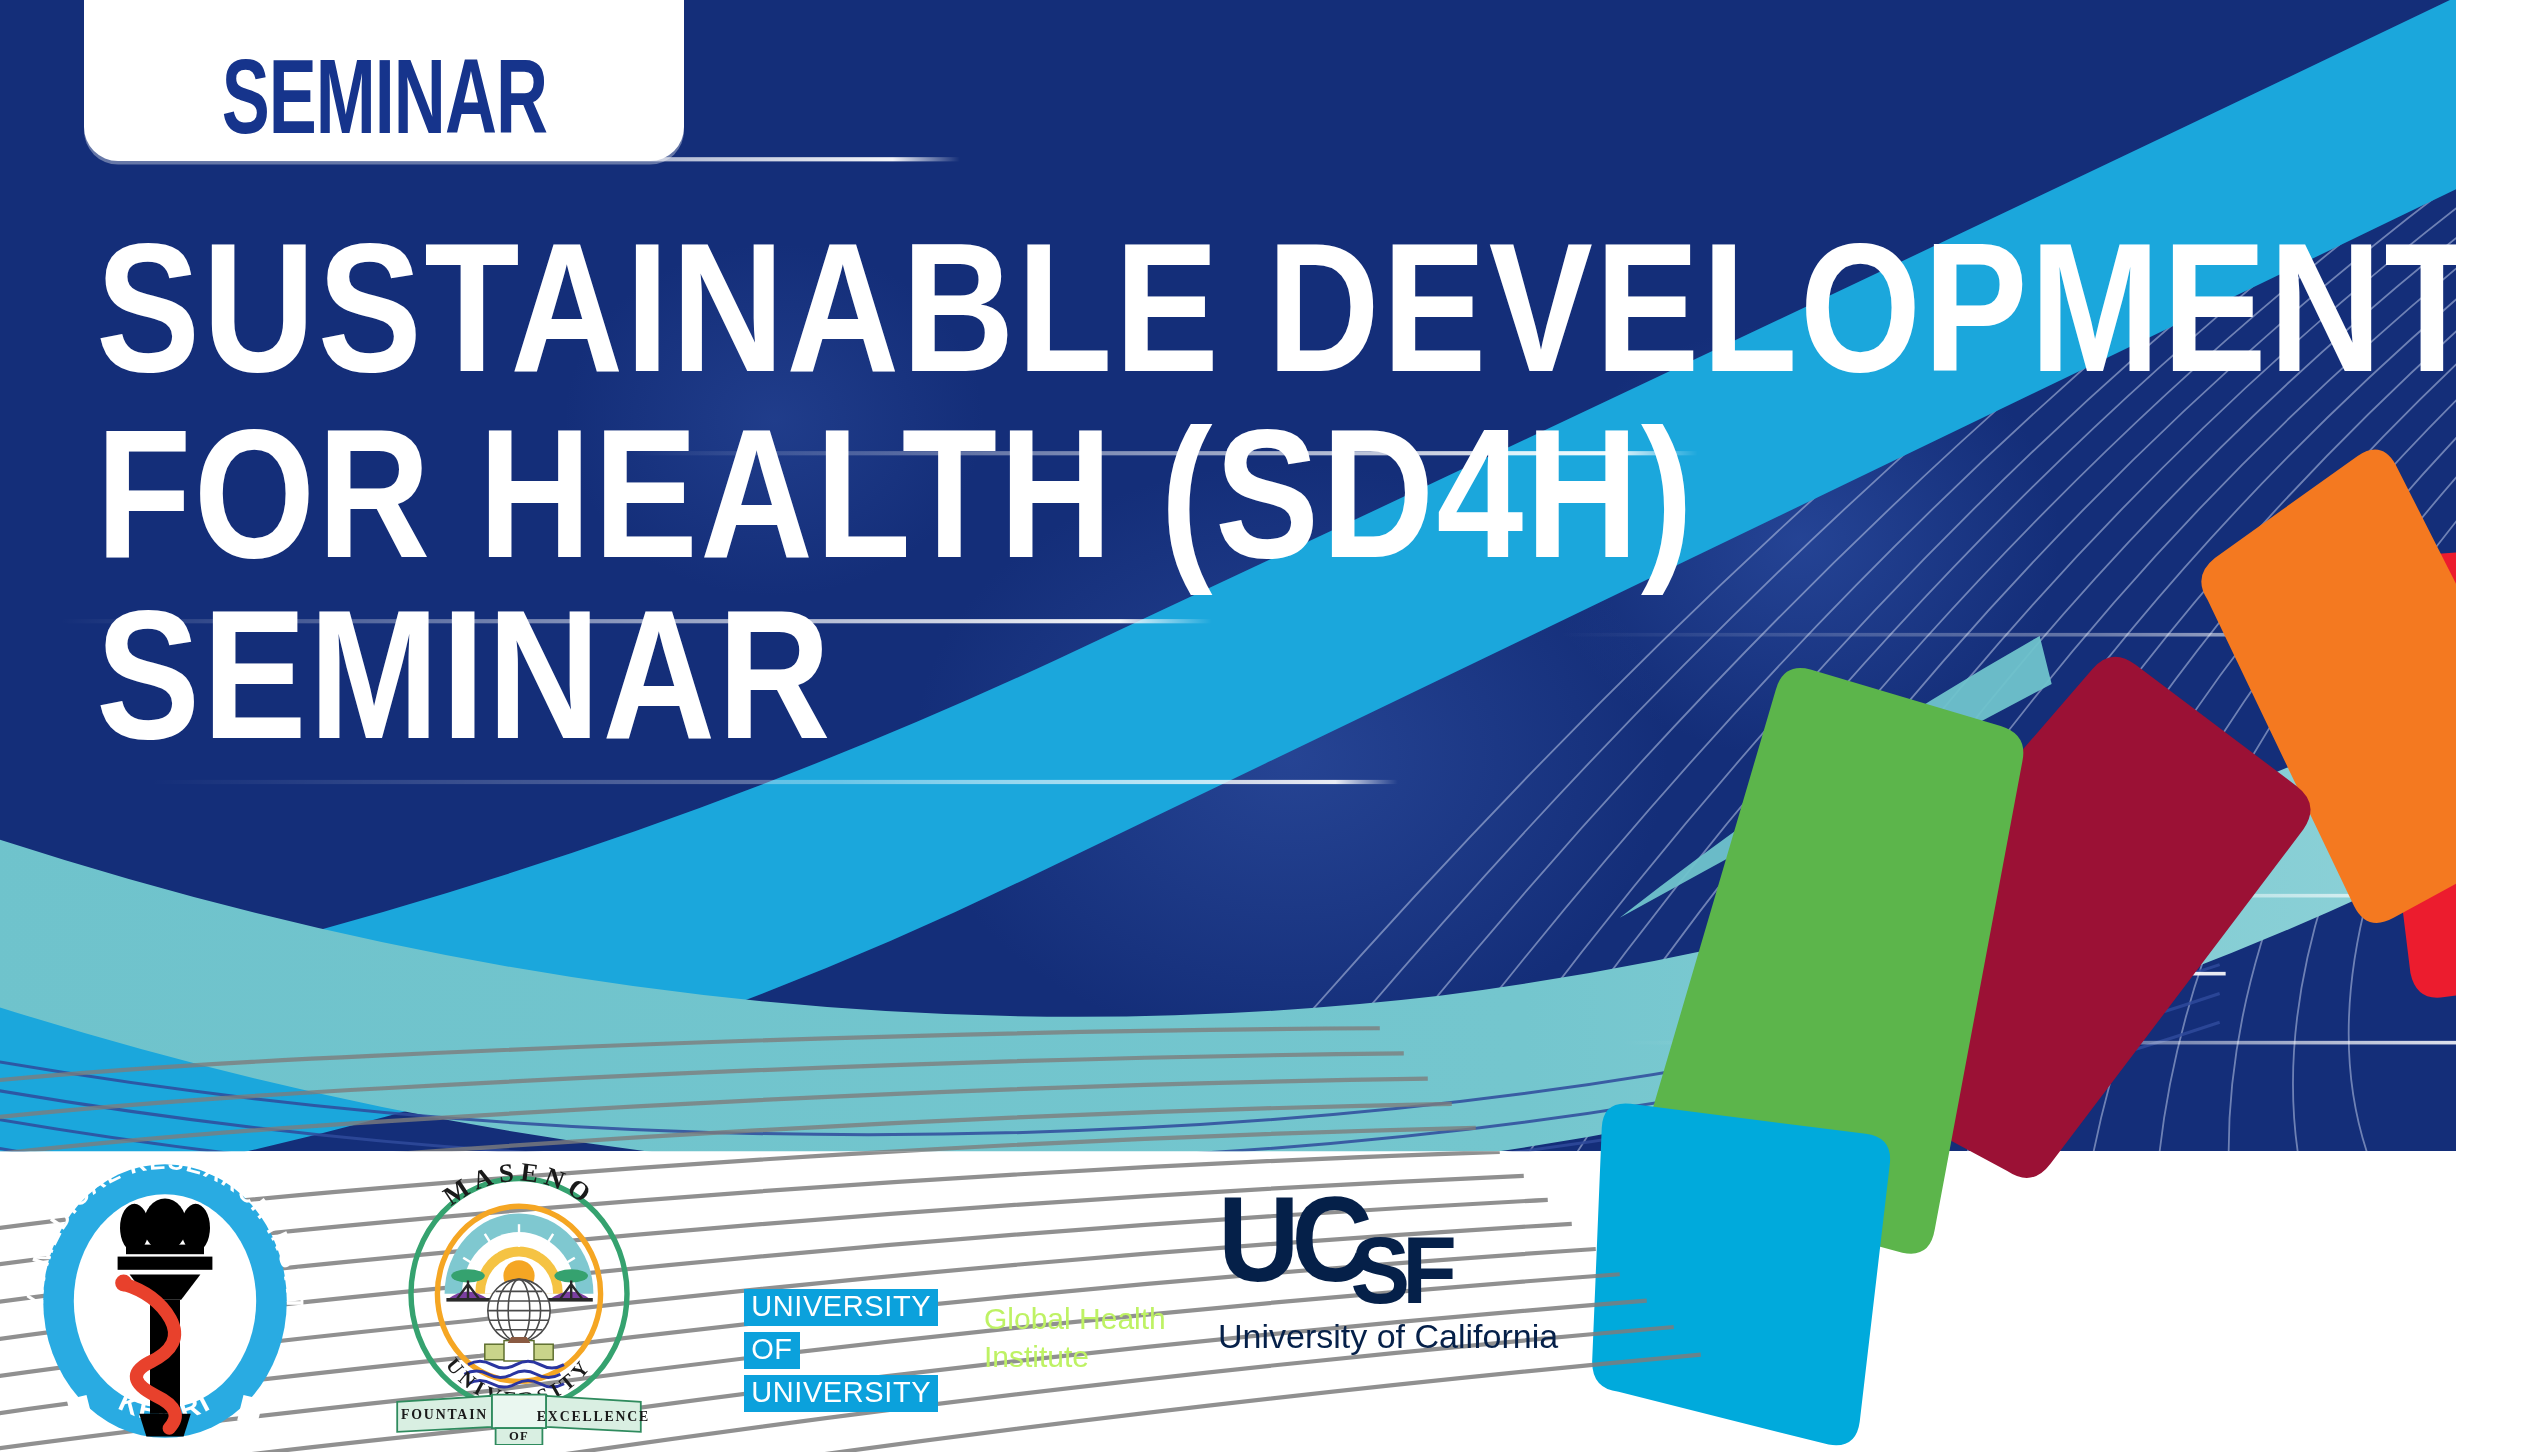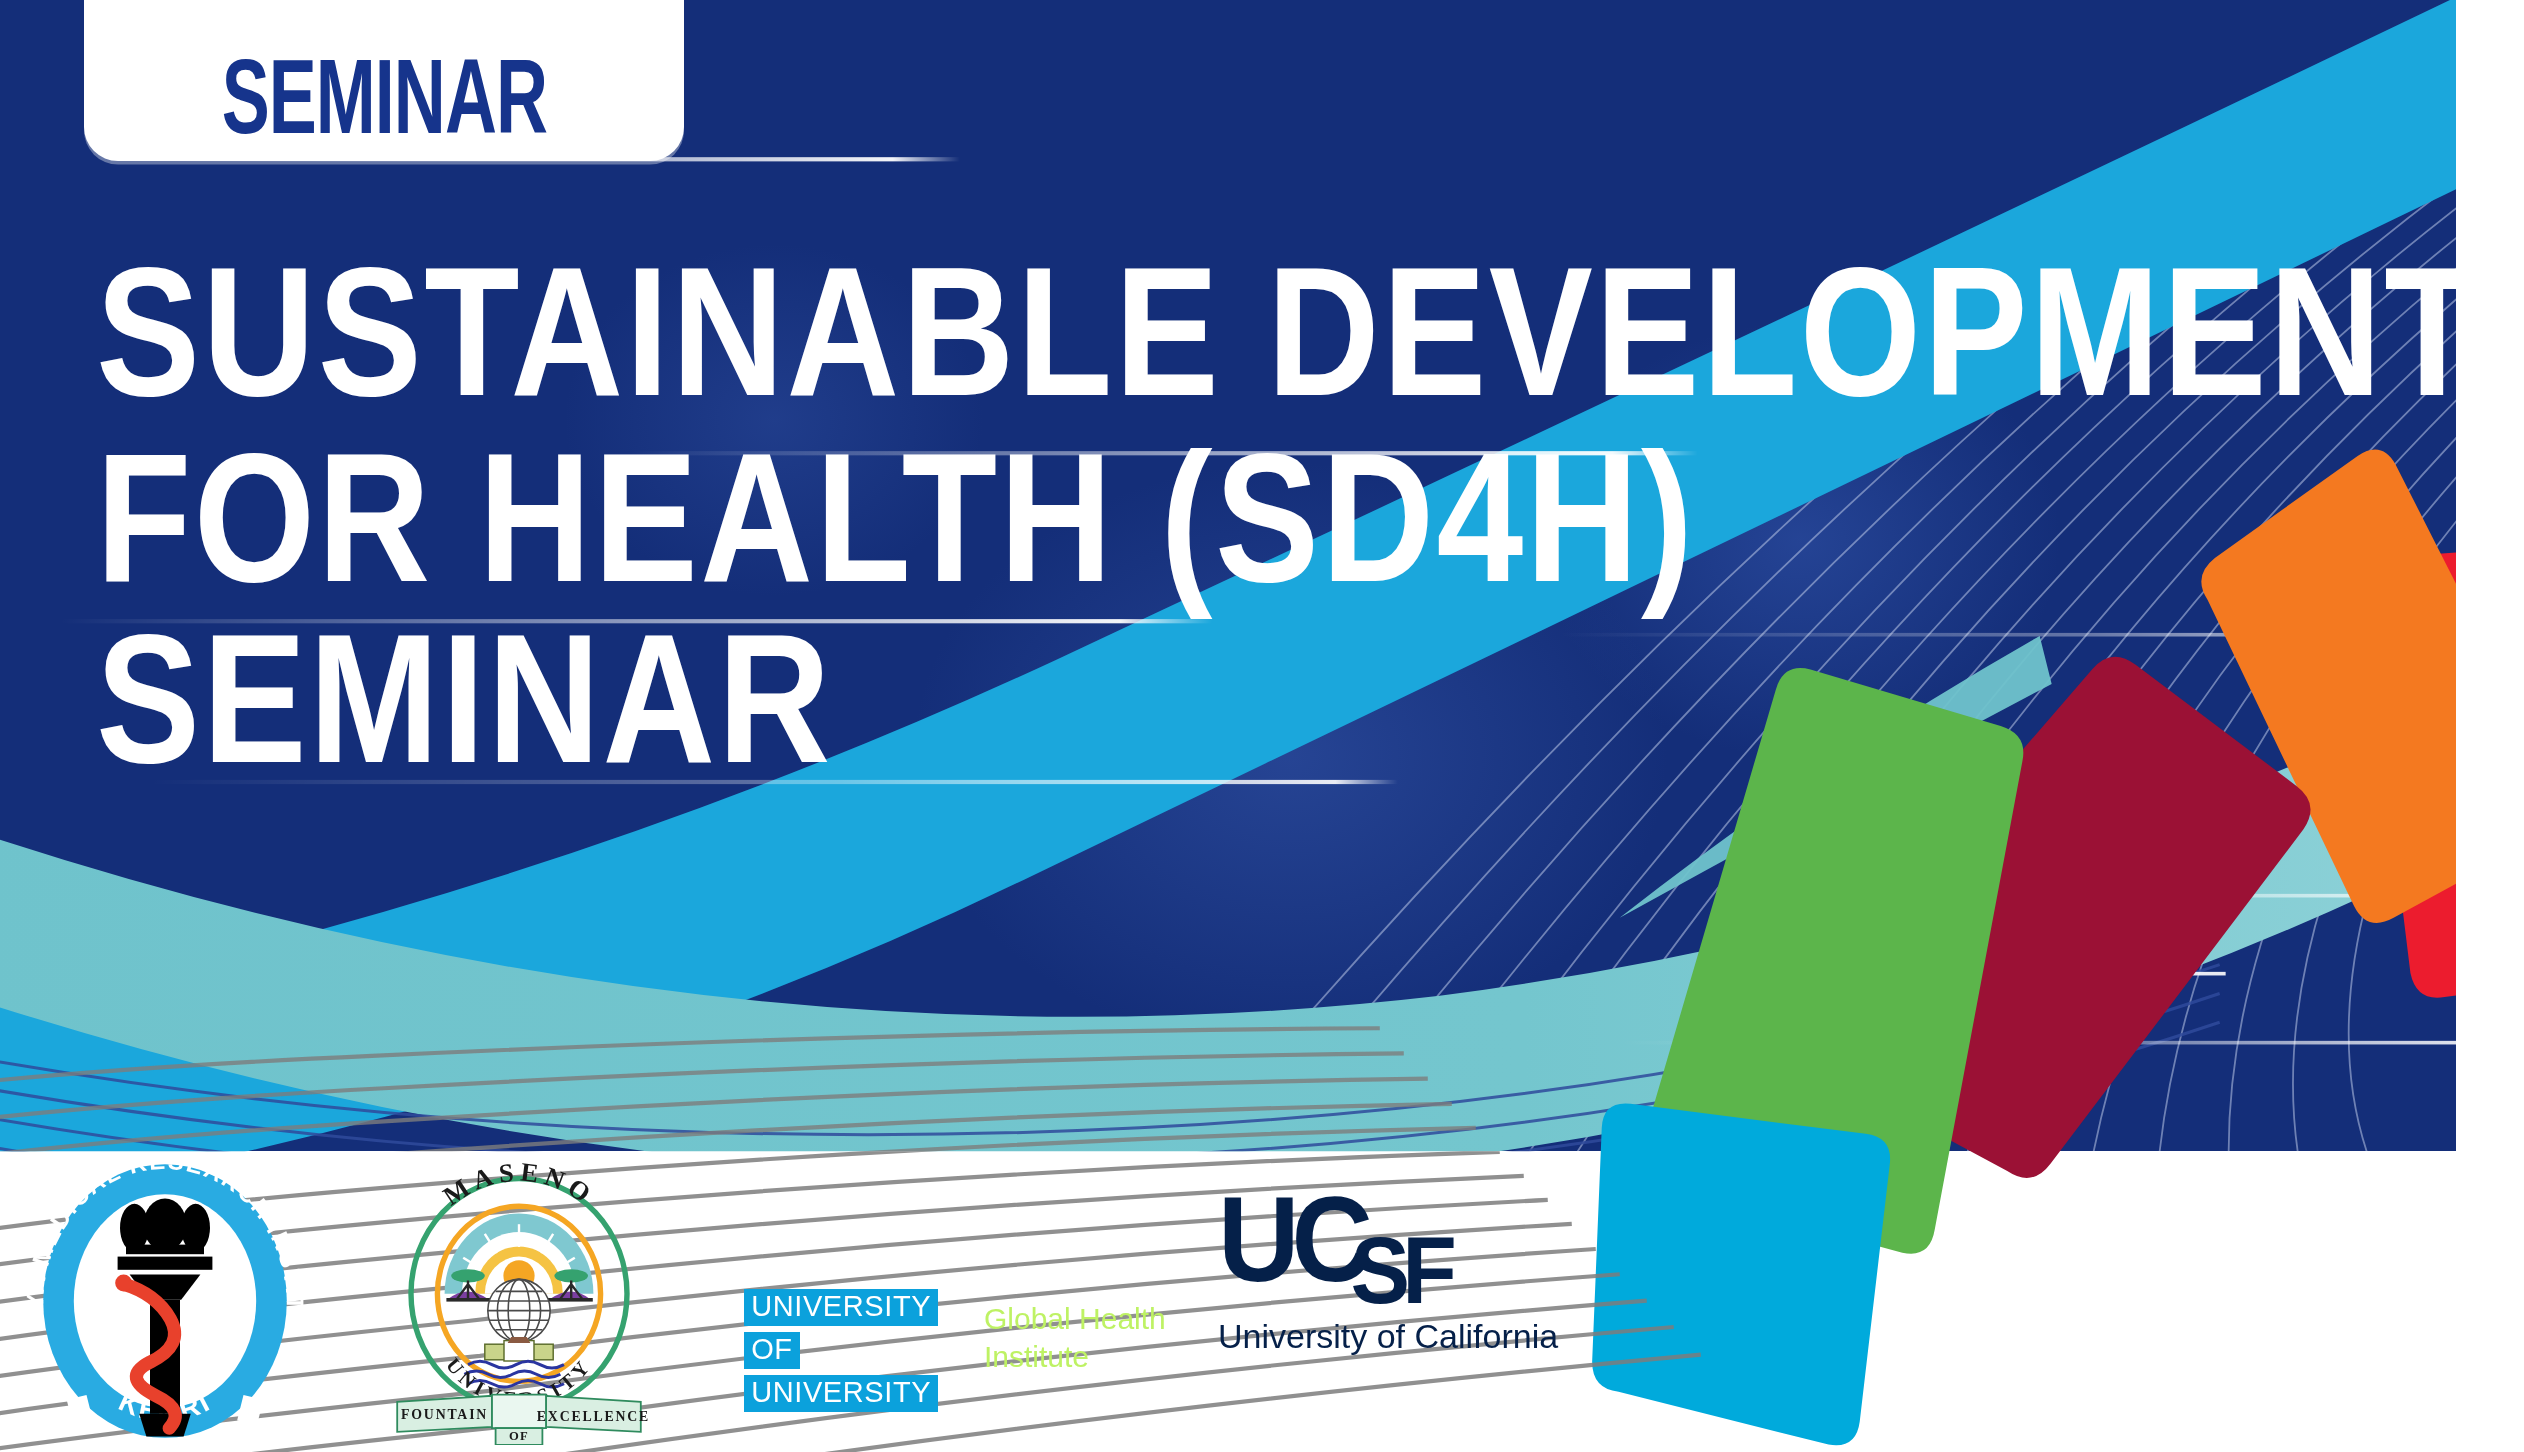--- a/index.html
+++ b/index.html
@@ -45,21 +45,21 @@
     font-size:90px;
     letter-spacing:-1.2px;
     transform:scaleX(.80) scaleY(1.18);
     transform-origin:bottom center;
     line-height:1;
     white-space:nowrap;
   }
 
   
   .title-block{
-    position:absolute;left:96px;top:240px;width:1860px;
+    position:absolute;left:96px;top:216px;width:1860px;
   }
   .title-line{
     color:#ffffff;
     font-family:"Liberation Sans",sans-serif;
     font-weight:bold;
     font-size:150px;
     line-height:1.0;
     letter-spacing:2.4px;
     white-space:nowrap;
     transform:scaleY(1.22) scaleX(1.04);

